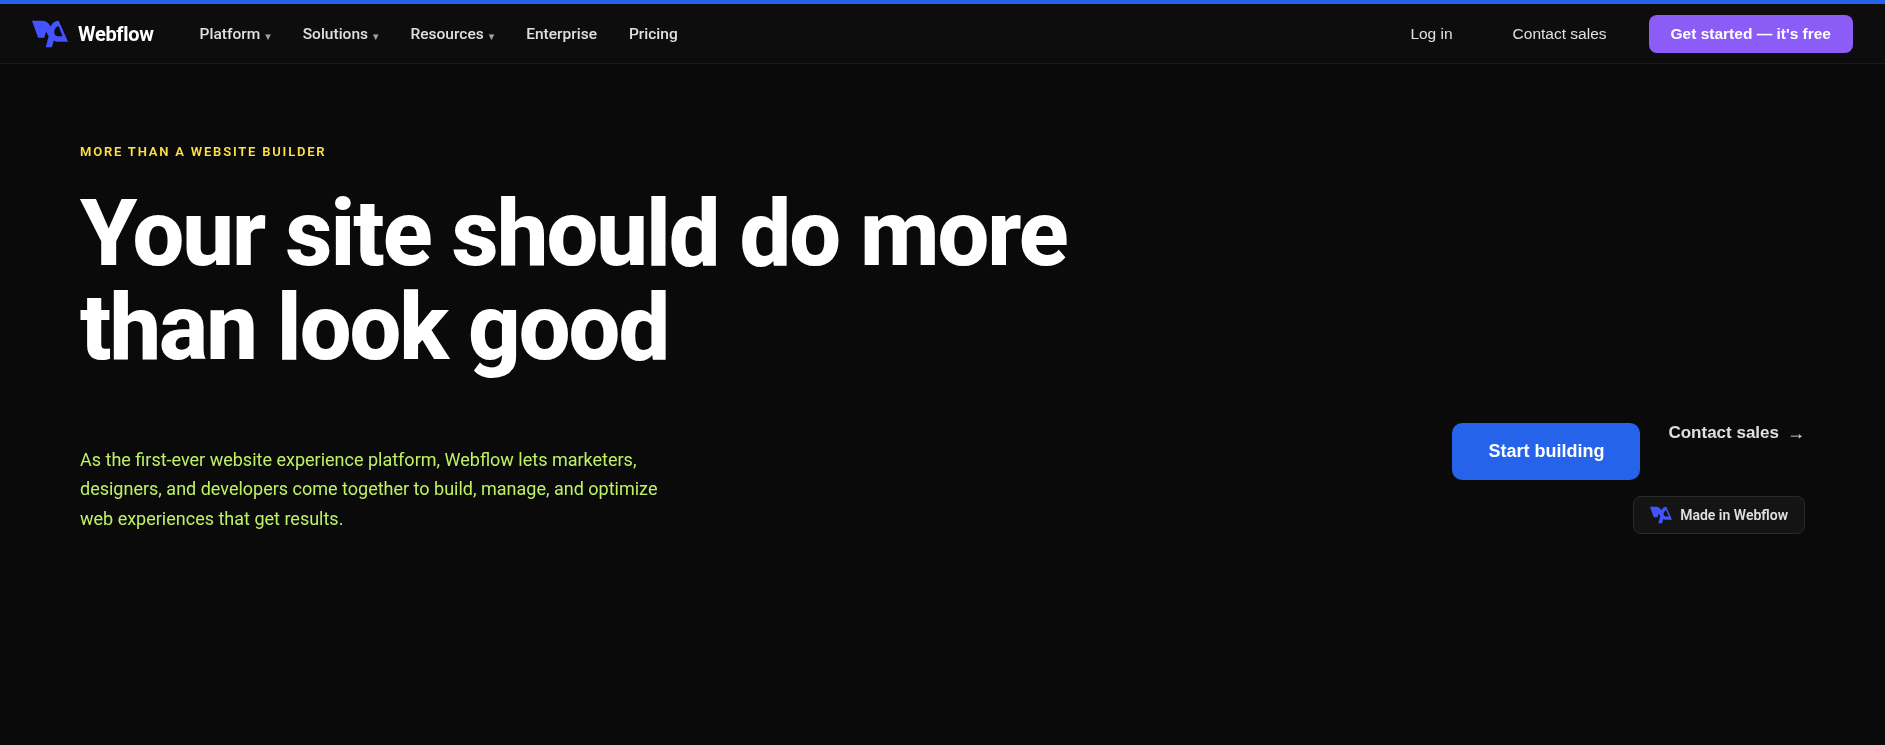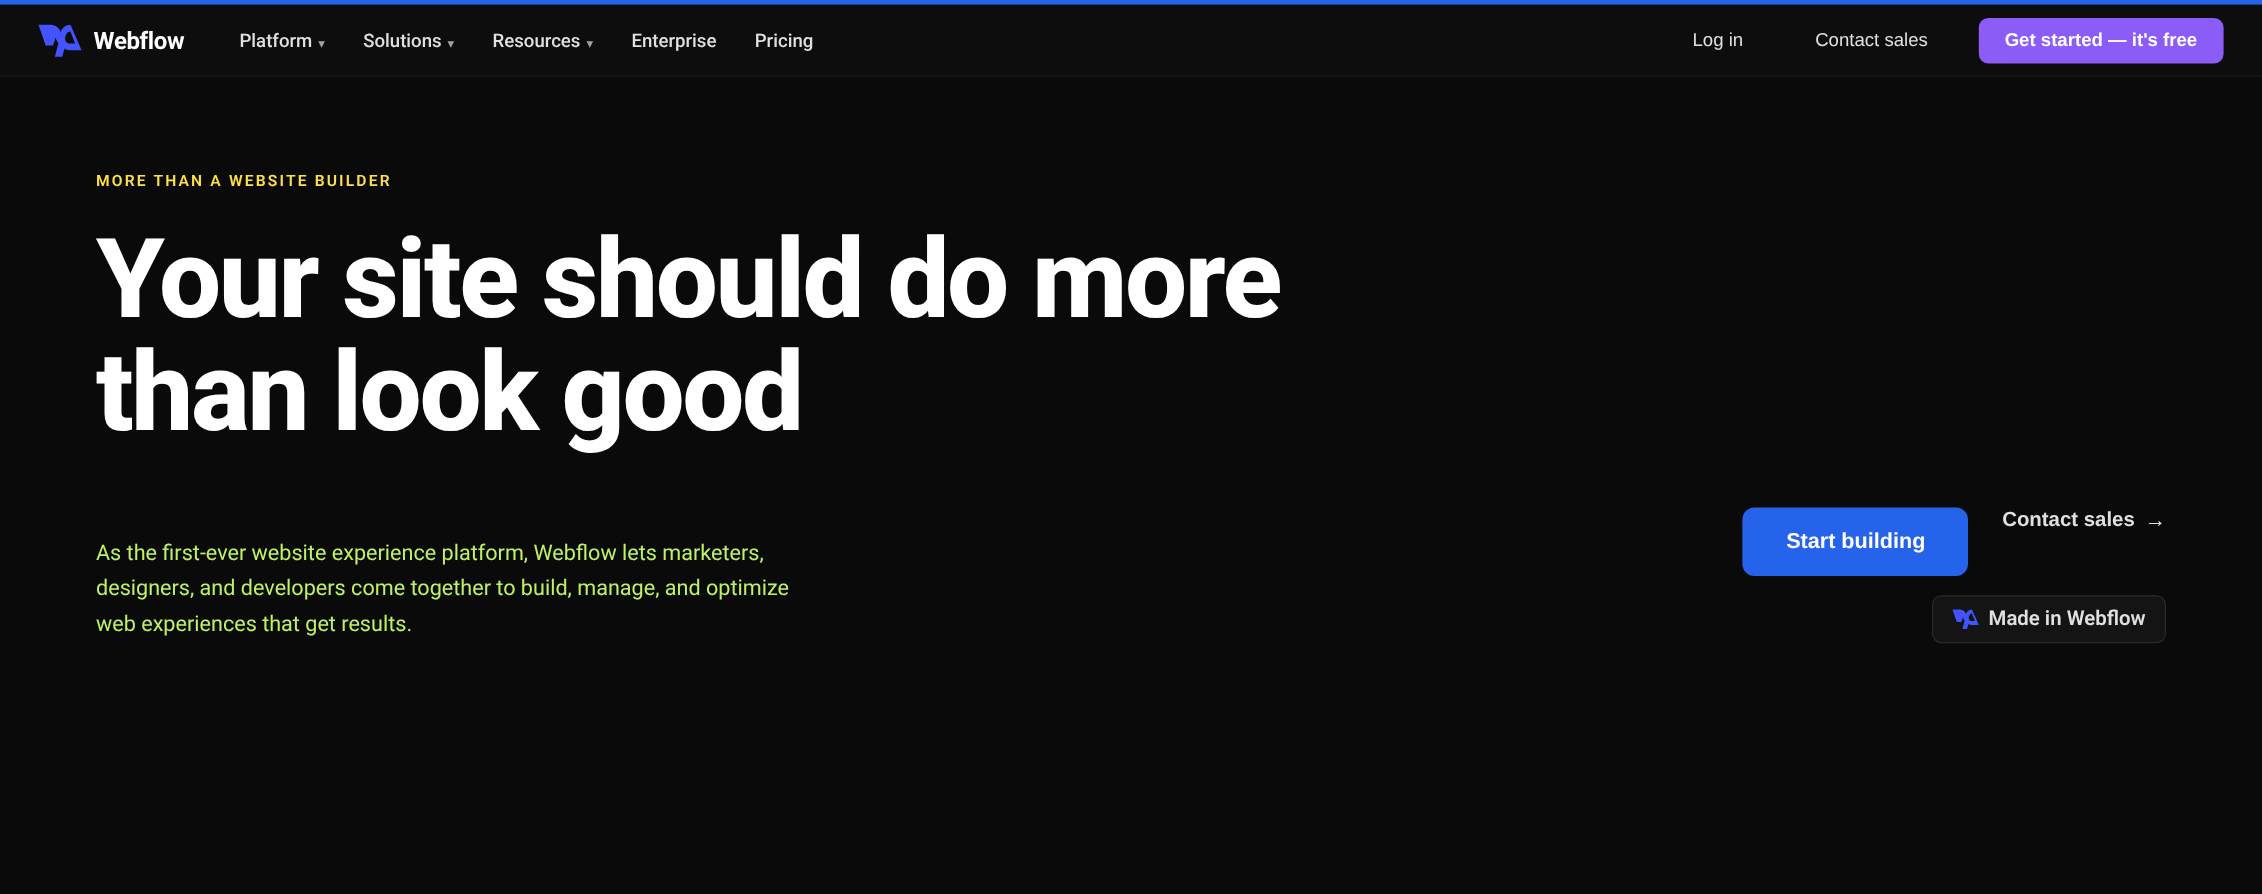--- a/index.html
+++ b/index.html
@@ -209,21 +209,21 @@
     }
 
     .made-badge {
       display: flex;
       align-items: center;
       gap: 8px;
       background: #141414;
       border: 1px solid #2a2a2a;
       border-radius: 8px;
       padding: 9px 16px;
-      font-size: 17px;
+      font-size: 14px;
       font-weight: 600;
       color: #e0e0e0;
       cursor: pointer;
     }
   </style>
 </head>
 <body>
 
 <div class="top-bar"></div>
 

